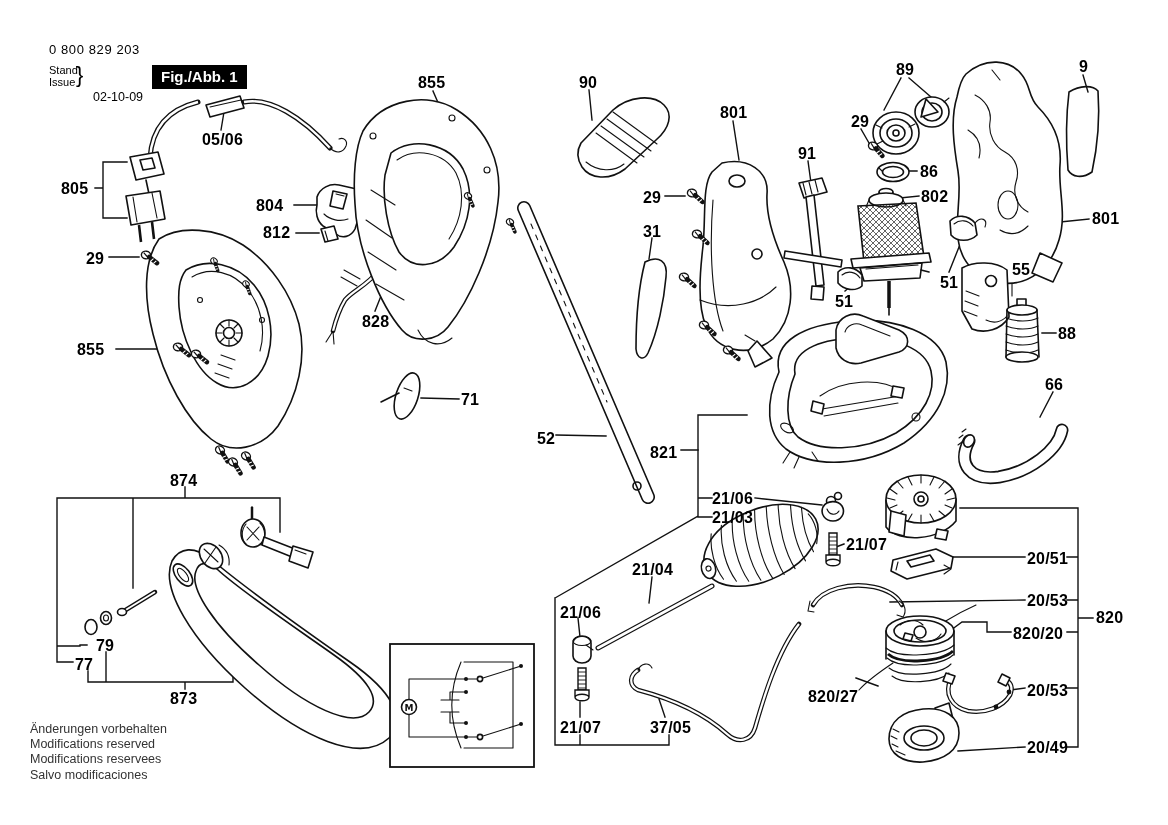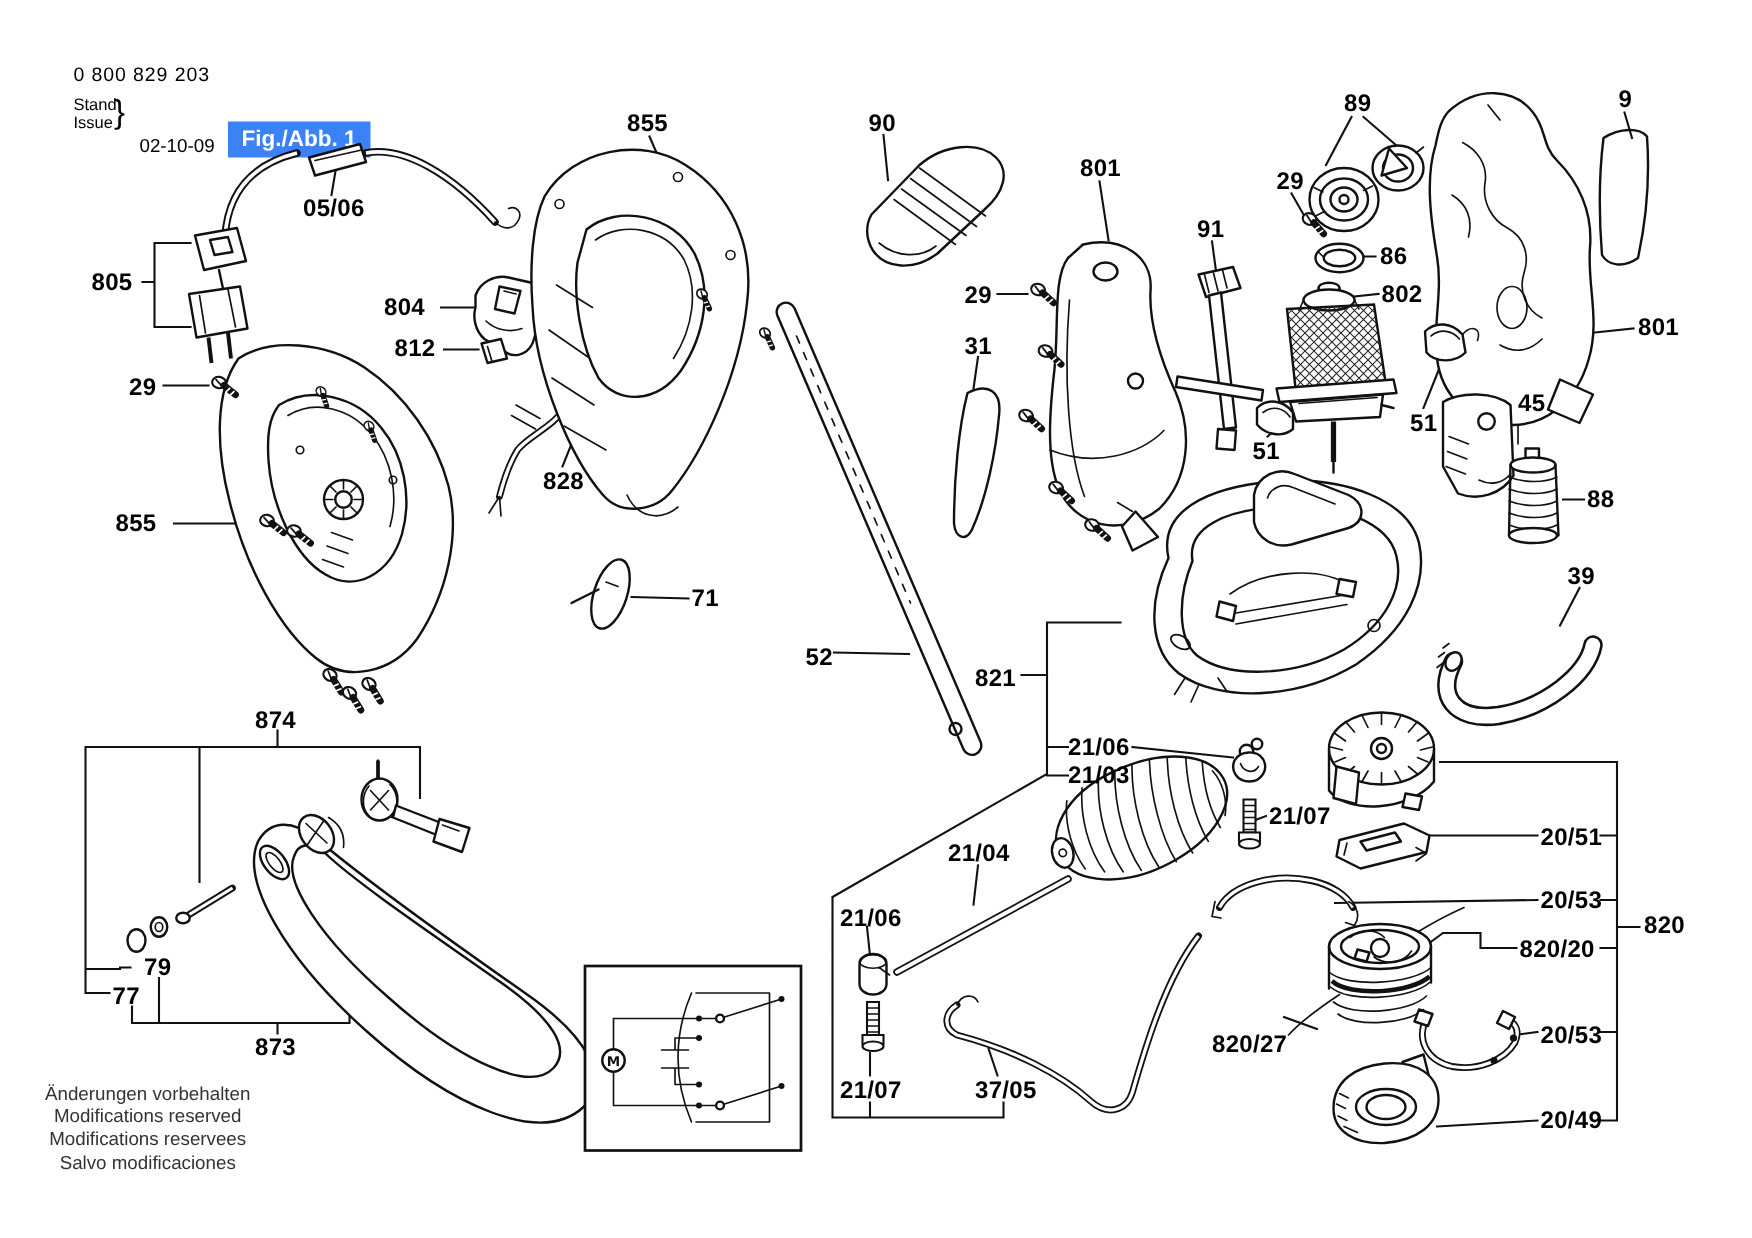--- a/index.html
+++ b/index.html
@@ -9,24 +9,24 @@
   .s{stroke:#111;stroke-width:1.6;fill:none;stroke-linecap:round;stroke-linejoin:round;}
   .sf{stroke:#111;stroke-width:1.6;fill:#fff;stroke-linecap:round;stroke-linejoin:round;}
   .thin{stroke-width:1.1;}
   .lead{stroke:#111;stroke-width:1.4;fill:none;stroke-linecap:square;}
   .lbl{position:absolute;font:700 16px "Liberation Sans",sans-serif;color:#000;
        white-space:nowrap;letter-spacing:.2px;}
   .hdr-pn{position:absolute;left:49px;top:42px;font:400 13px "Liberation Sans",sans-serif;letter-spacing:.6px;}
   .hdr-stand{position:absolute;left:49px;top:65px;font:400 11px "Liberation Sans",sans-serif;line-height:11.5px;}
   .hdr-brace{position:absolute;left:76px;top:62px;font:400 22px "Liberation Sans",sans-serif;}
   .hdr-date{position:absolute;left:93px;top:70px;font:400 12.5px "Liberation Sans",sans-serif;margin-top:20px;}
-  .fig-box{position:absolute;left:152px;top:81px;background:#3b82f6;color:#fff;
+  .fig-box{position:absolute;left:152px;top:65px;background:#000000;color:#fff;
            font:700 15px "Liberation Sans",sans-serif;padding:3px 9px 4px 9px;}
   .foot{position:absolute;left:30px;top:722px;font:400 12.5px "Liberation Sans",sans-serif;
-        line-height:15.2px;color:#333;text-align:center;}
+        line-height:15.2px;color:#333;}
   .foot span{display:block;}
   .ctext{font:700 9px "DejaVu Sans",sans-serif;fill:#111;}
 </style>
 </head>
 <body>
 
 <div id="page">
 
   <div class="hdr-pn">0 800 829 203</div>
   <div class="hdr-stand">
@@ -428,27 +428,27 @@
   <span class="lbl" style="left:256px;top:197px">804</span>
   <span class="lbl" style="left:263px;top:224px">812</span>
   <span class="lbl" style="left:798px;top:145px">91</span>
   <span class="lbl" style="left:920px;top:163px">86</span>
   <span class="lbl" style="left:921px;top:188px">802</span>
   <span class="lbl" style="left:86px;top:250px">29</span>
   <span class="lbl" style="left:643px;top:189px">29</span>
   <span class="lbl" style="left:643px;top:223px">31</span>
   <span class="lbl" style="left:1092px;top:210px">801</span>
   <span class="lbl" style="left:940px;top:274px">51</span>
-  <span class="lbl" style="left:1012px;top:261px">45</span>
+  <span class="lbl" style="left:1012px;top:261px">55</span>
   <span class="lbl" style="left:77px;top:341px">855</span>
   <span class="lbl" style="left:362px;top:313px">828</span>
   <span class="lbl" style="left:835px;top:293px">51</span>
   <span class="lbl" style="left:1058px;top:325px">88</span>
   <span class="lbl" style="left:461px;top:391px">71</span>
-  <span class="lbl" style="left:1045px;top:376px">39</span>
+  <span class="lbl" style="left:1045px;top:376px">66</span>
   <span class="lbl" style="left:537px;top:430px">52</span>
   <span class="lbl" style="left:650px;top:444px">821</span>
   <span class="lbl" style="left:170px;top:472px">874</span>
   <span class="lbl" style="left:712px;top:490px">21/06</span>
   <span class="lbl" style="left:712px;top:509px">21/03</span>
   <span class="lbl" style="left:846px;top:536px">21/07</span>
   <span class="lbl" style="left:632px;top:561px">21/04</span>
   <span class="lbl" style="left:1027px;top:550px">20/51</span>
   <span class="lbl" style="left:560px;top:604px">21/06</span>
   <span class="lbl" style="left:1027px;top:592px">20/53</span>

